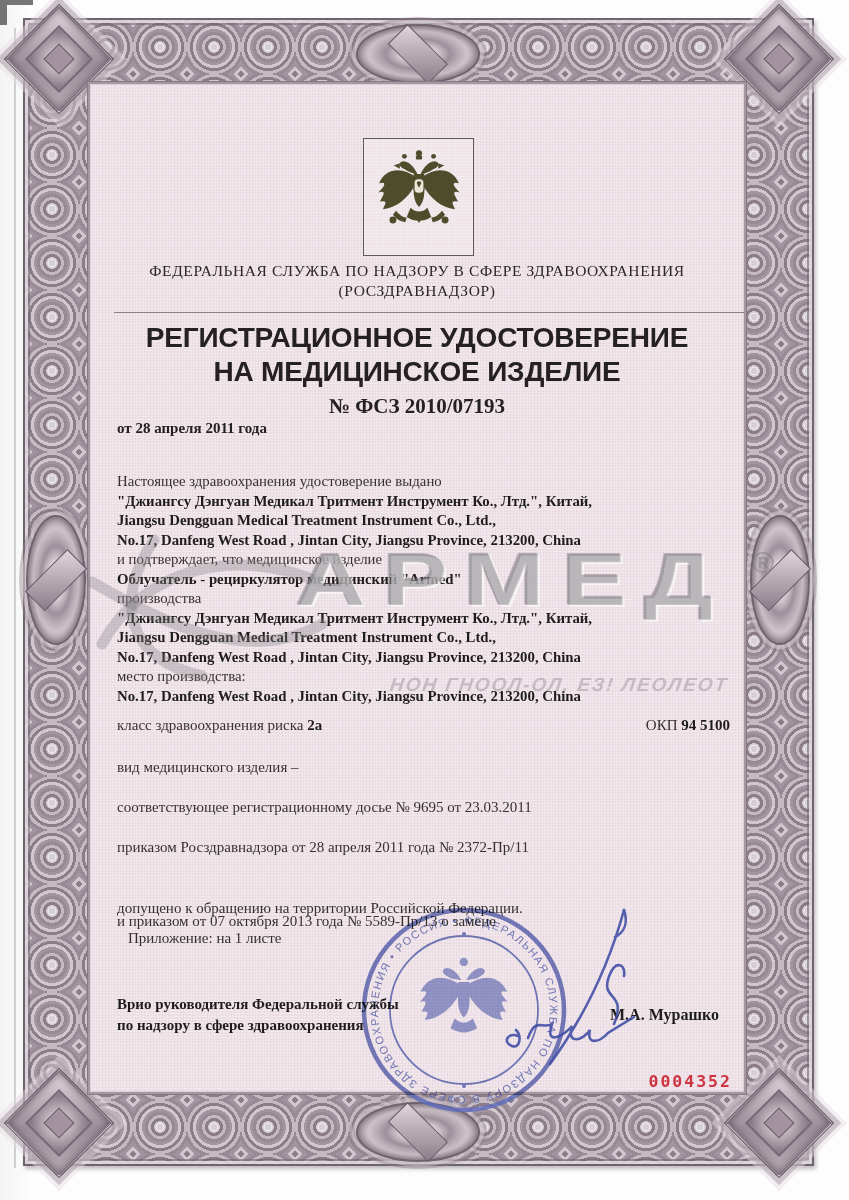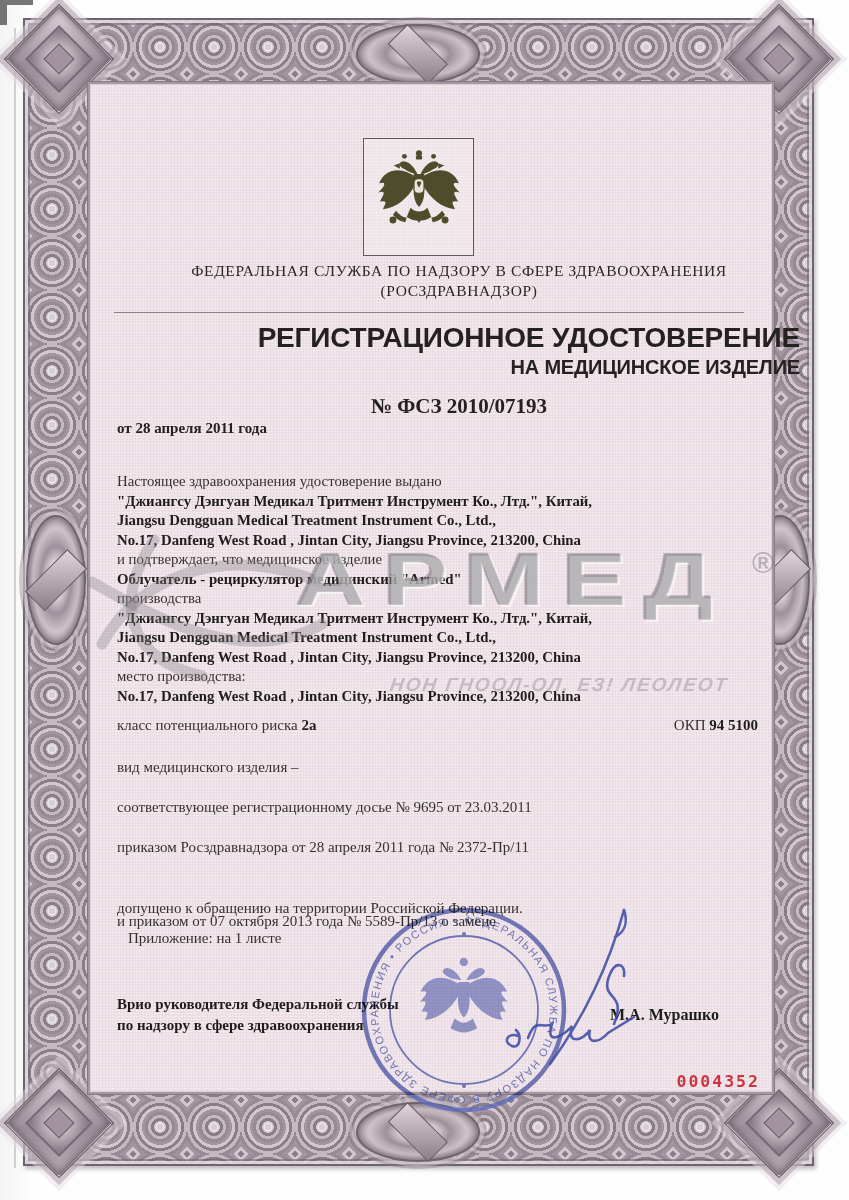--- a/index.html
+++ b/index.html
@@ -30,32 +30,32 @@
     box-shadow:0 0 0 4px rgba(224,216,222,.5),0 0 0 7px rgba(140,126,136,.4),inset 0 0 8px rgba(60,48,60,.6);}
   .medallion::before{content:"";position:absolute;left:50%;top:50%;width:46%;height:46%;transform:translate(-50%,-50%) rotate(45deg);
     background:linear-gradient(135deg,#e0d6dc,#8b7d88);border:1px solid #675b68;}
   
   #paper{position:absolute;left:88px;top:82px;width:654px;height:1008px;z-index:4;
     background-color:#eee2e8;
     background-image:
       repeating-linear-gradient(0deg, rgba(255,255,255,.28) 0 1px, rgba(0,0,0,0) 1px 3px),
       repeating-linear-gradient(90deg, rgba(186,164,178,.14) 0 1px, rgba(0,0,0,0) 1px 3px);
     border:2px solid #a5969f;
-    box-shadow:inset 0 0 0 1px #ddd1d8, 0 0 0 1px #877a85;padding-left:28px;}
+    box-shadow:inset 0 0 0 1px #ddd1d8, 0 0 0 1px #877a85;}
   .abs{position:absolute;}
   .ctr{width:100%;text-align:center;}
   .reg{color:#35312f;}
   .bld{color:#1f1d1c;font-weight:bold;}
   
   #agency{top:178px;font-size:15.5px;letter-spacing:.6px;color:#2a2726;}
   #agency2{top:198px;font-size:15.5px;letter-spacing:.6px;color:#2a2726;}
   #divider{top:228px;left:24px;width:630px;height:1px;background:#8d8286;}
-  .title-line{font-family:"Liberation Sans",sans-serif;font-weight:bold;color:#242120;letter-spacing:-.2px;text-align:right;}
+  .title-line{font-family:"Liberation Sans",sans-serif;font-weight:bold;color:#242120;letter-spacing:-.2px;}
   #title1{top:238px;font-size:28px;}
-  #title2{top:272px;font-size:20px;}
+  #title2{top:272px;font-size:28px;}
   #cert-number{top:310px;font-size:21px;font-weight:bold;color:#242120;}
   #cert-date{top:336px;left:27px;font-size:15px;font-weight:bold;color:#242120;}
   
   #holder-block{top:388px;left:27px;right:16px;font-size:14.8px;line-height:19.5px;}
   #holder-block div{white-space:nowrap;}
   #risk-row{top:633px;left:27px;right:14px;font-size:15px;}
   #okp{position:absolute;right:0;top:0;}
   .bodyline{left:27px;font-size:15px;}
   #kind{top:675px;}
   #dossier{top:715px;}
@@ -145,21 +145,21 @@
       <div class="bld">Облучатель - рециркулятор медицинский "Armed"</div>
       <div class="reg">производства</div>
       <div class="bld">"Джиангсу Дэнгуан Медикал Тритмент Инструмент Ко., Лтд.", Китай,</div>
       <div class="bld">Jiangsu Dengguan Medical Treatment Instrument Co., Ltd.,</div>
       <div class="bld">No.17, Danfeng West Road , Jintan City, Jiangsu Province, 213200, China</div>
       <div class="reg">место производства:</div>
       <div class="bld">No.17, Danfeng West Road , Jintan City, Jiangsu Province, 213200, China</div>
     </div>
 
     <div class="abs" id="risk-row">
-      <span class="reg">класс потенциального риска </span><span class="bld">2а</span>
+      <span class="reg">класс здравоохранения риска </span><span class="bld">2а</span>
       <span id="okp"><span class="reg">ОКП </span><span class="bld">94 5100</span></span>
     </div>
 
     <div class="abs bodyline reg" id="kind">вид медицинского изделия –</div>
     <div class="abs bodyline reg" id="dossier">соответствующее регистрационному досье № 9695 от 23.03.2011</div>
     <div class="abs bodyline reg" id="order1">приказом Росздравнадзора от 28 апреля 2011 года № 2372-Пр/11</div>
     <div class="abs bodyline reg" id="order2a">и приказом от 07 октября 2013 года № 5589-Пр/13 о замене</div>
     <div class="abs bodyline reg" id="order2b">допущено к обращению на территории Российской Федерации.</div>
     <div class="abs bodyline reg" id="attachment">Приложение: на 1 листе</div>
 

